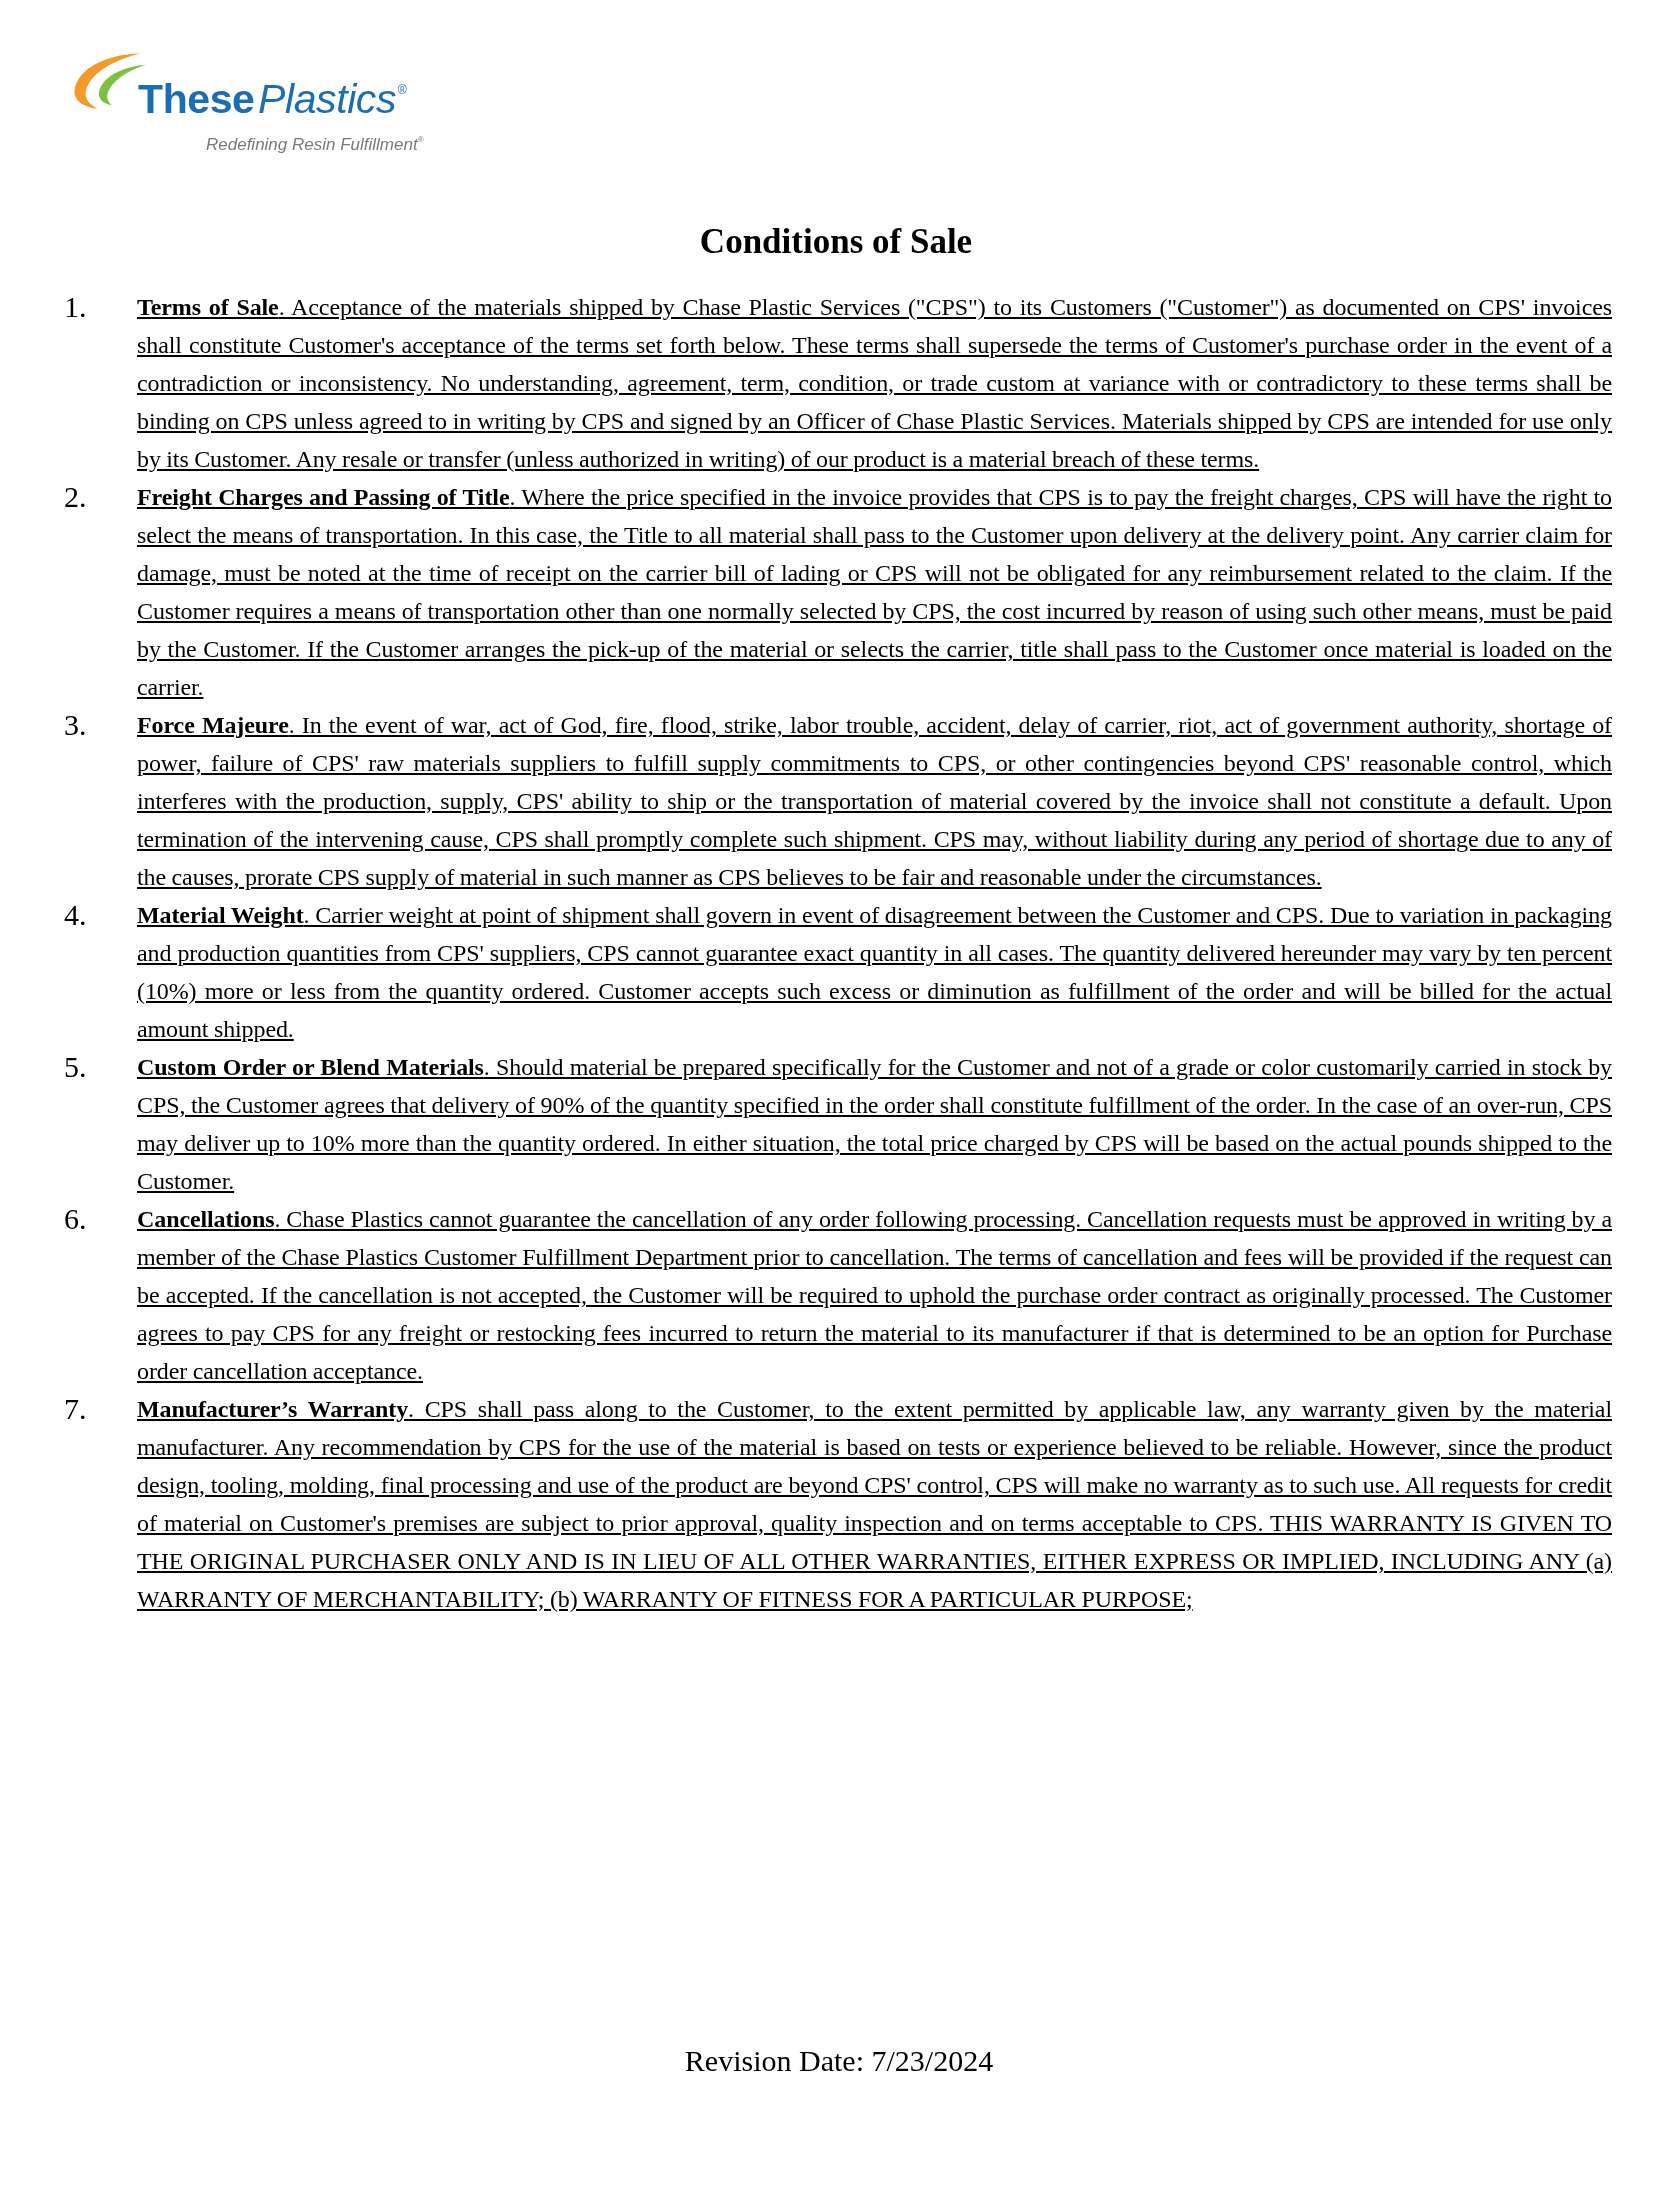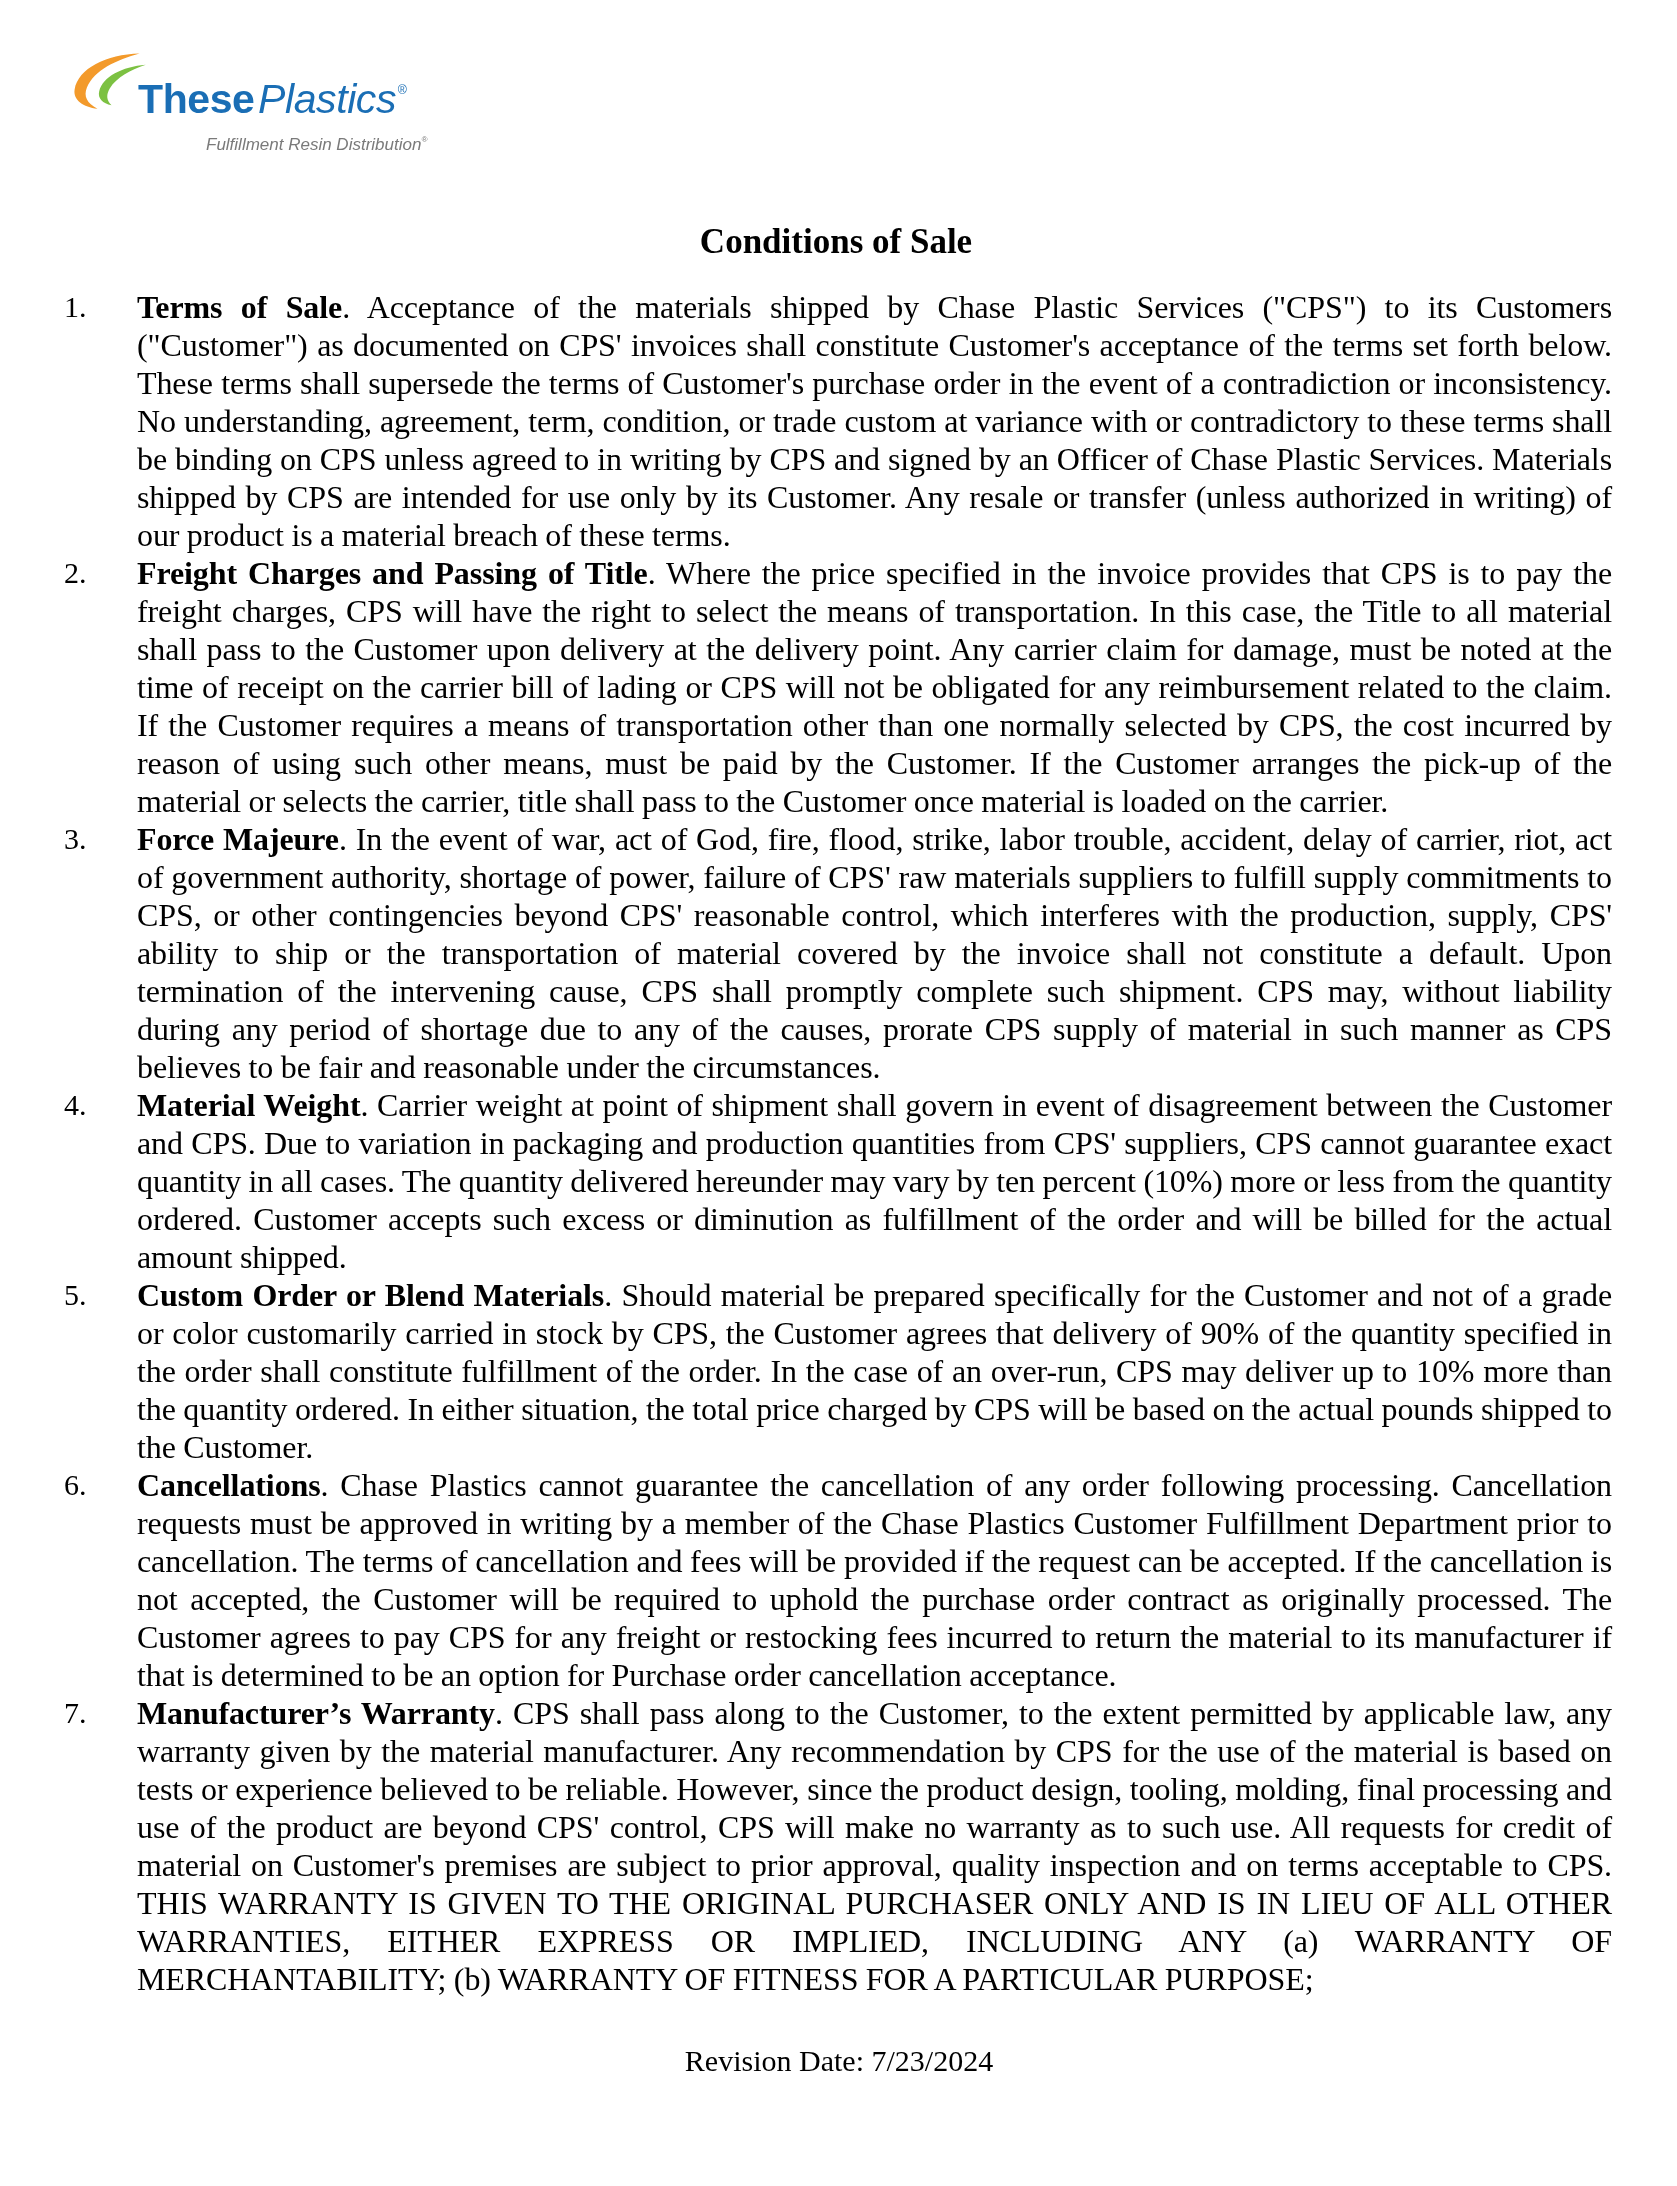--- a/index.html
+++ b/index.html
@@ -80,25 +80,26 @@
     .condition .num {
       position: absolute;
       left: 64px;
       top: 0;
       font-size: 30px;
       line-height: 38px;
     }
     .condition .body {
       margin-left: 137px;
       width: 1475px;
-      font-size: 32px;
+      font-size: 24px;
       line-height: 38px;
       text-align: justify;
       letter-spacing: -0.1px;
       word-spacing: -0.4px;
+      text-decoration: underline;
     }
     .condition .heading { font-weight: bold; }
 
     .footer {
       position: absolute;
       left: 0;
       width: 1678px;
       top: 2043px;
       text-align: center;
       font-size: 30px;
@@ -111,21 +112,21 @@
 
 <div class="logo">
   <svg class="swoosh" viewBox="0 0 100 90">
     <path d="M78 5 C40 6 8 22 4 46 C2 58 14 66 30 68 C18 62 14 54 18 44 C26 24 52 12 78 5 Z" fill="#f39a2b"></path>
     <path d="M85 18 C58 20 36 32 32 48 C30 56 36 62 46 64 C40 58 40 52 44 45 C52 32 68 24 85 18 Z" fill="#7cc142"></path>
   </svg>
   <div class="wordmark">
     <span class="chase">These</span><span class="plastics">Plastics</span><span class="reg">®</span>
   </div>
   <div class="tagline">
-    <span>Fulfillment Resin Distribution</span><span class="reg">®</span>
+    <span>Redefining Resin Fulfillment</span><span class="reg">®</span>
   </div>
 </div>
 
 <h1 class="title">Conditions of Sale</h1>
 
 <ol class="conditions">
   <li class="condition">
     <span class="num">1.</span>
     <div class="body"><span class="heading">Terms of Sale</span><span>. Acceptance of the materials shipped by Chase Plastic Services ("CPS") to its Customers ("Customer") as documented on CPS' invoices shall constitute Customer's acceptance of the terms set forth below. These terms shall supersede the terms of Customer's purchase order in the event of a contradiction or inconsistency. No understanding, agreement, term, condition, or trade custom at variance with or contradictory to these terms shall be binding on CPS unless agreed to in writing by CPS and signed by an Officer of Chase Plastic Services. Materials shipped by CPS are intended for use only by its Customer. Any resale or transfer (unless authorized in writing) of our product is a material breach of these terms.</span></div>
   </li>

